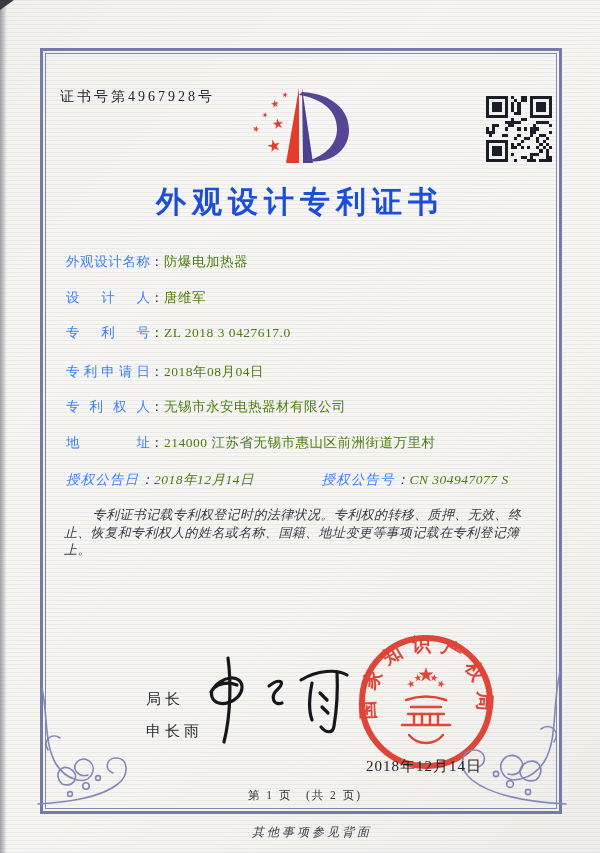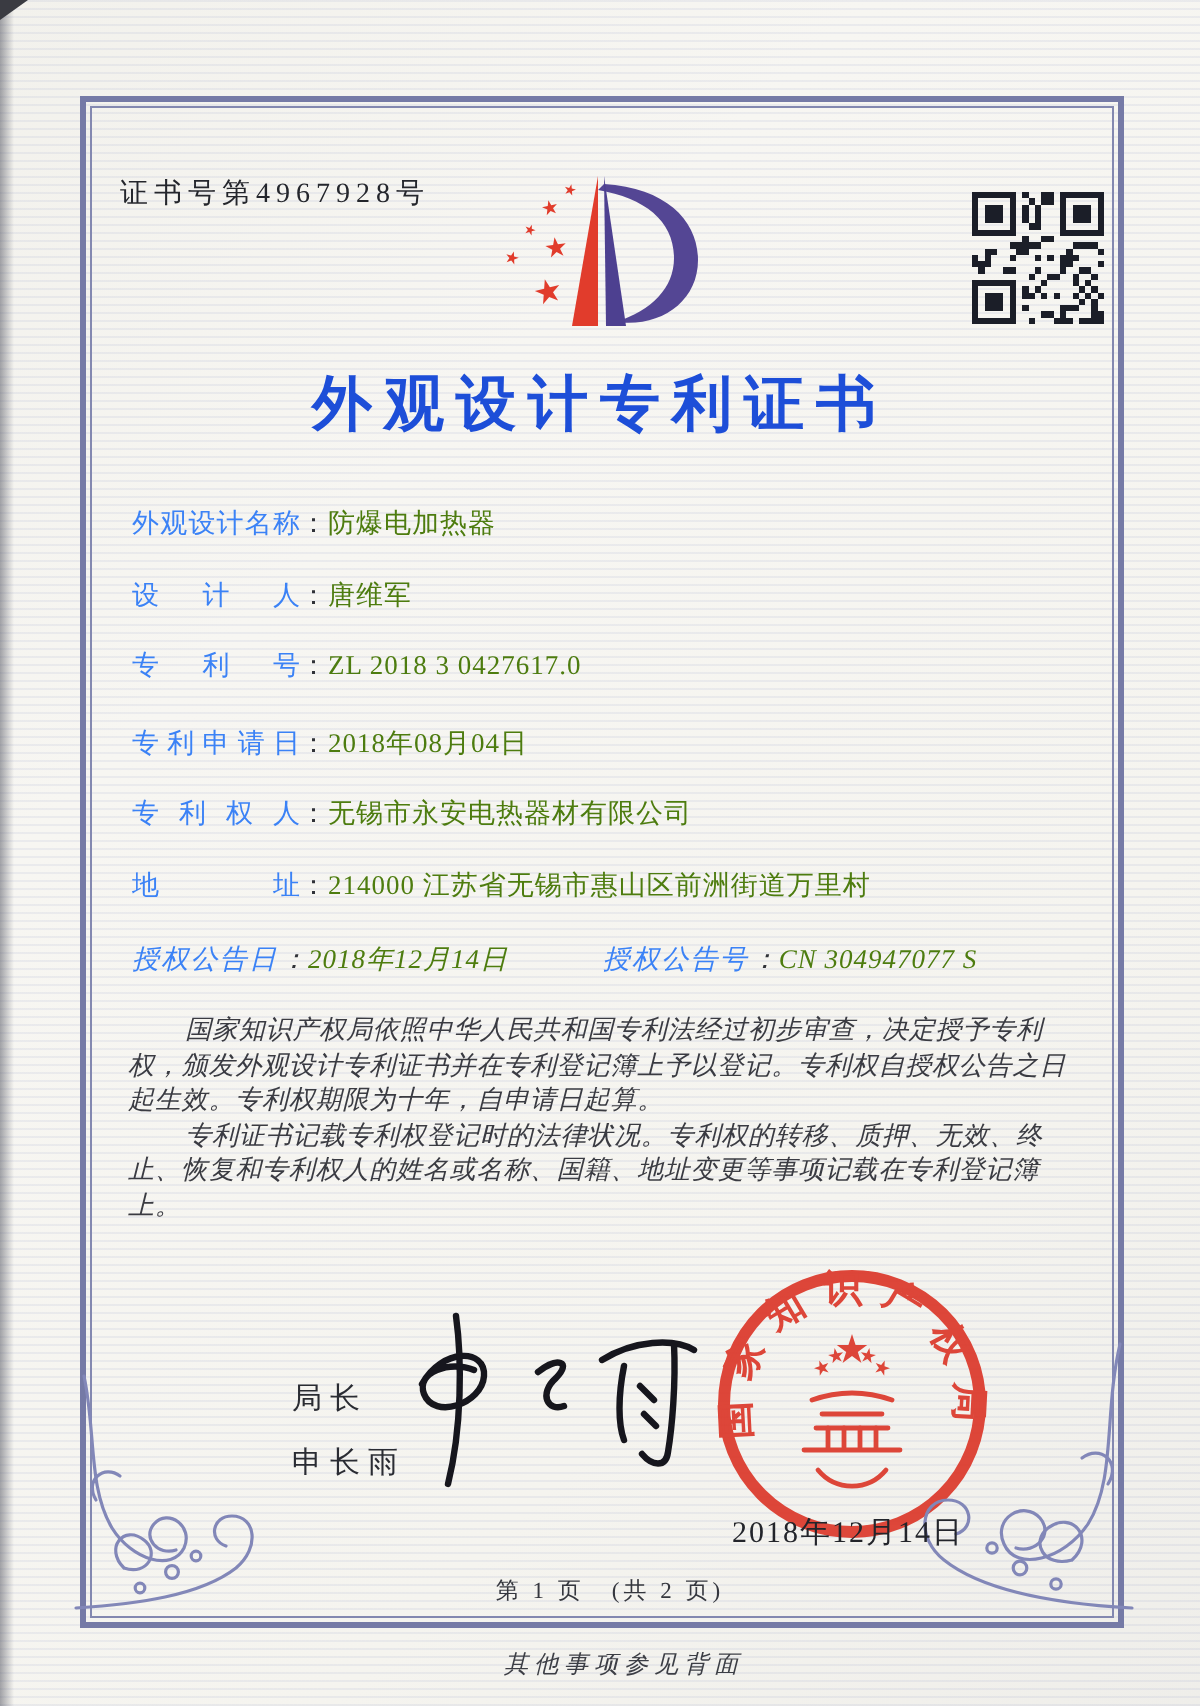--- a/index.html
+++ b/index.html
@@ -23,21 +23,21 @@
   .cert-no{left:60px;top:88px;font-size:14px;letter-spacing:3px;color:#24262c;}
   .title{left:0;right:0;top:182px;text-align:center;font-size:30px;font-weight:bold;
     letter-spacing:6px;color:#1d4ed8;}
   .field-row{left:66px;width:470px;height:20px;font-size:13.5px;}
   .lbl{display:inline-block;width:84px;text-align:justify;text-align-last:justify;
     color:#3b82f6;vertical-align:top;}
   .colon{display:inline-block;width:14px;color:#303238;}
   .val{color:#4d7c0f;letter-spacing:0.5px;}
   .grant-pair{display:inline-block;font-style:italic;}
   .grant-pair .lbl{width:72px;margin-right:2px;}
-  .grant2{margin-left:44px;}
+  .grant2{margin-left:64px;}
   .paras{left:64px;width:478px;top:506px;font-size:13px;line-height:17.5px;
     font-style:italic;color:#3a3b42;letter-spacing:0.4px;}
   .paras p{margin:0;text-indent:2.2em;}
   .signer{left:106px;font-family:"Liberation Sans","DejaVu Sans",sans-serif;
     font-size:15px;letter-spacing:4px;color:#2a2c33;margin-left:40px;}
   .sig-svg{left:185px;top:652px;}
   .seal-svg{left:356px;top:632px;}
   .issue-date{left:366px;top:757px;font-size:15px;letter-spacing:1px;color:#23252b;z-index:5;}
   .page-info{left:0;right:0;top:788px;text-align:center;font-size:11.5px;
     letter-spacing:2px;color:#35373e;padding-left:10px;}
@@ -297,21 +297,20 @@
   <div class="abs field-row" style="top:471px">
     <span class="grant-pair">
       <span class="lbl">授权公告日</span><span class="colon">：</span><span class="val">2018年12月14日</span>
     </span>
     <span class="grant-pair grant2">
       <span class="lbl">授权公告号</span><span class="colon">：</span><span class="val">CN 304947077 S</span>
     </span>
   </div>
 
   <div class="abs paras">
-    <p>国家知识产权局依照中华人民共和国专利法经过初步审查，决定授予专利权，颁发外观设计专利证书并在专利登记簿上予以登记。专利权自授权公告之日起生效。专利权期限为十年，自申请日起算。</p>
     <p>专利证书记载专利权登记时的法律状况。专利权的转移、质押、无效、终止、恢复和专利权人的姓名或名称、国籍、地址变更等事项记载在专利登记簿上。</p>
   </div>
 
   <div class="abs signer" style="top:690px">局长</div>
   <div class="abs signer" style="top:722px">申长雨</div>
 
   <svg class="abs sig-svg" width="170" height="100" viewBox="0 0 170 100" fill="none" stroke="#16161d" stroke-width="3.2" stroke-linecap="round" stroke-linejoin="round">
     <path d="M26,40 C36,22 58,22 57,36 C56,50 32,58 27,45 C23,34 40,28 52,33"></path>
     <path d="M43,6 C46,28 46,62 39,90"></path>
     <path d="M84,34 C94,26 101,29 93,37 C84,45 89,54 97,51"></path>

